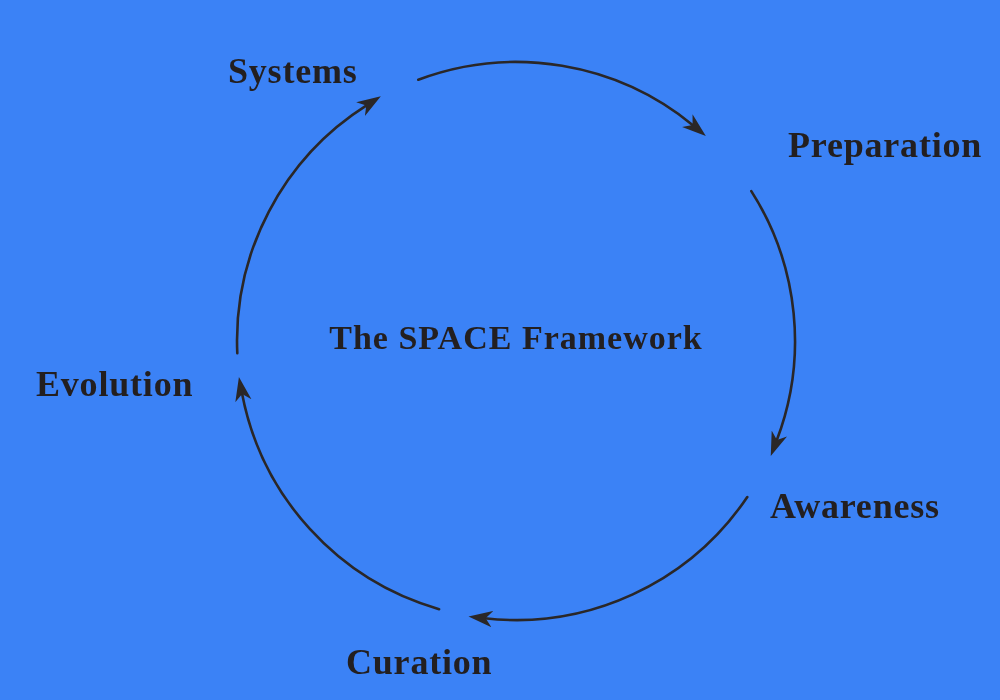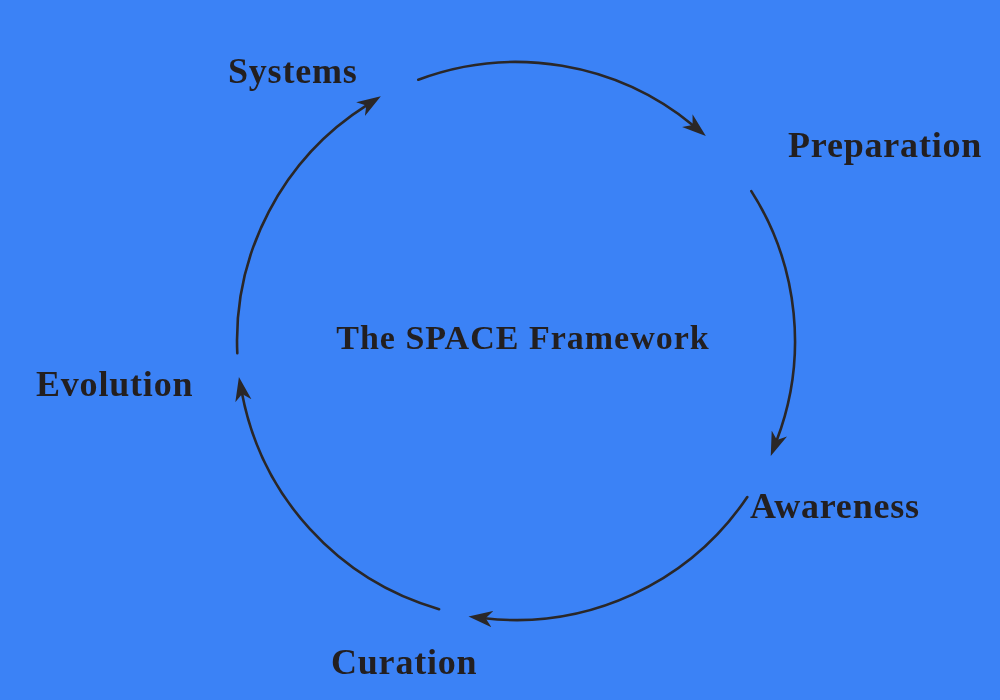--- a/index.html
+++ b/index.html
@@ -24,35 +24,34 @@
     position: absolute;
     font-size: 36px;
     font-weight: bold;
     line-height: 1;
     letter-spacing: 0.8px;
     color: #231f20;
     white-space: nowrap;
   }
   .label-systems     { left: 228px; top: 53px;  }
   .label-preparation { left: 747px; top: 127px; margin-left: 41px; }
-  .label-awareness   { left: 750px; top: 488px; }
-  .label-curation    { left: 331px; top: 644px; }
+  .label-awareness   { left: 770px; top: 488px; }
+  .label-curation    { left: 346px; top: 644px; }
   .label-evolution   { left: 36px;  top: 366px; }
   .diagram-title {
     position: absolute;
     left: 516px;
     top: 321px;
     transform: translateX(-50%);
     font-size: 34px;
     font-weight: bold;
     line-height: 1;
     letter-spacing: 1px;
     color: #231f20;
     white-space: nowrap;
-    margin-left: 7px;
   }
 </style>
 </head>
 <body>
 
 <div class="stage">
 
   <svg class="diagram-svg" width="1000" height="700" viewBox="0 0 1000 700" xmlns="http://www.w3.org/2000/svg">
     <defs>
       <marker id="arrowhead" viewBox="0 0 12 9" refX="4" refY="4.5" markerWidth="24" markerHeight="18" orient="auto" markerUnits="userSpaceOnUse">

